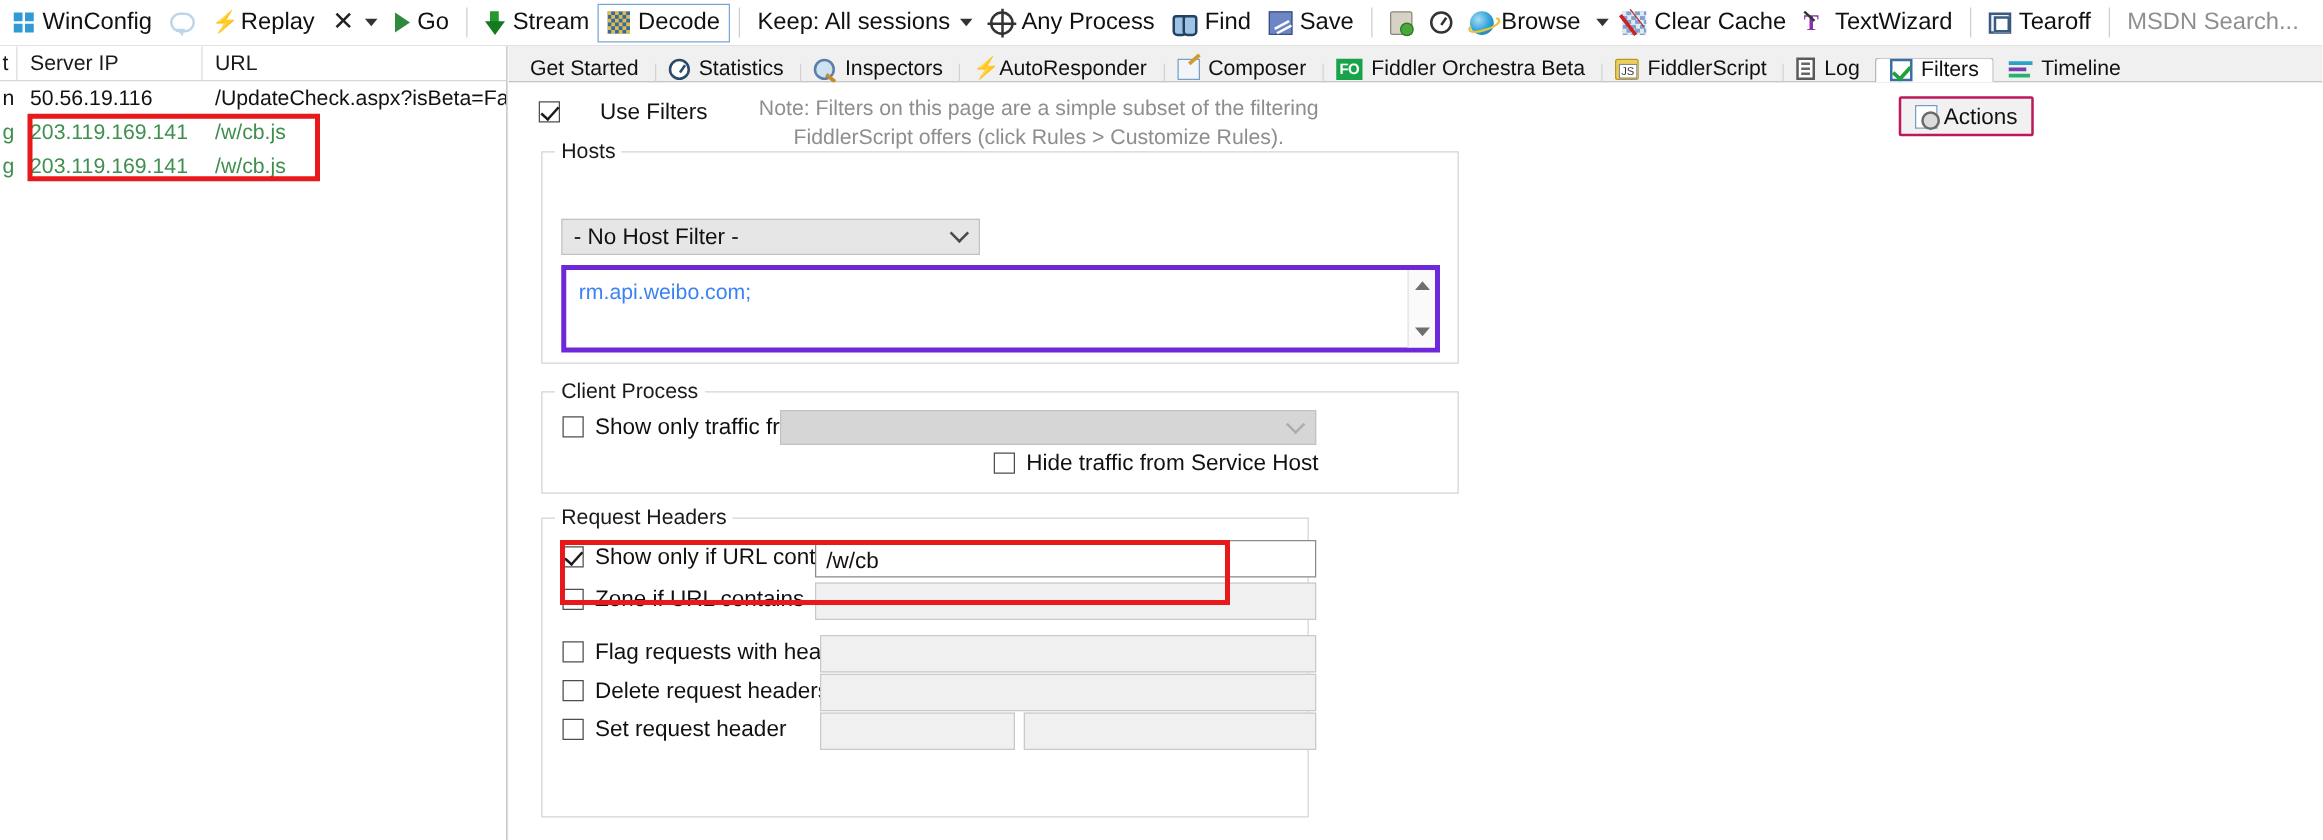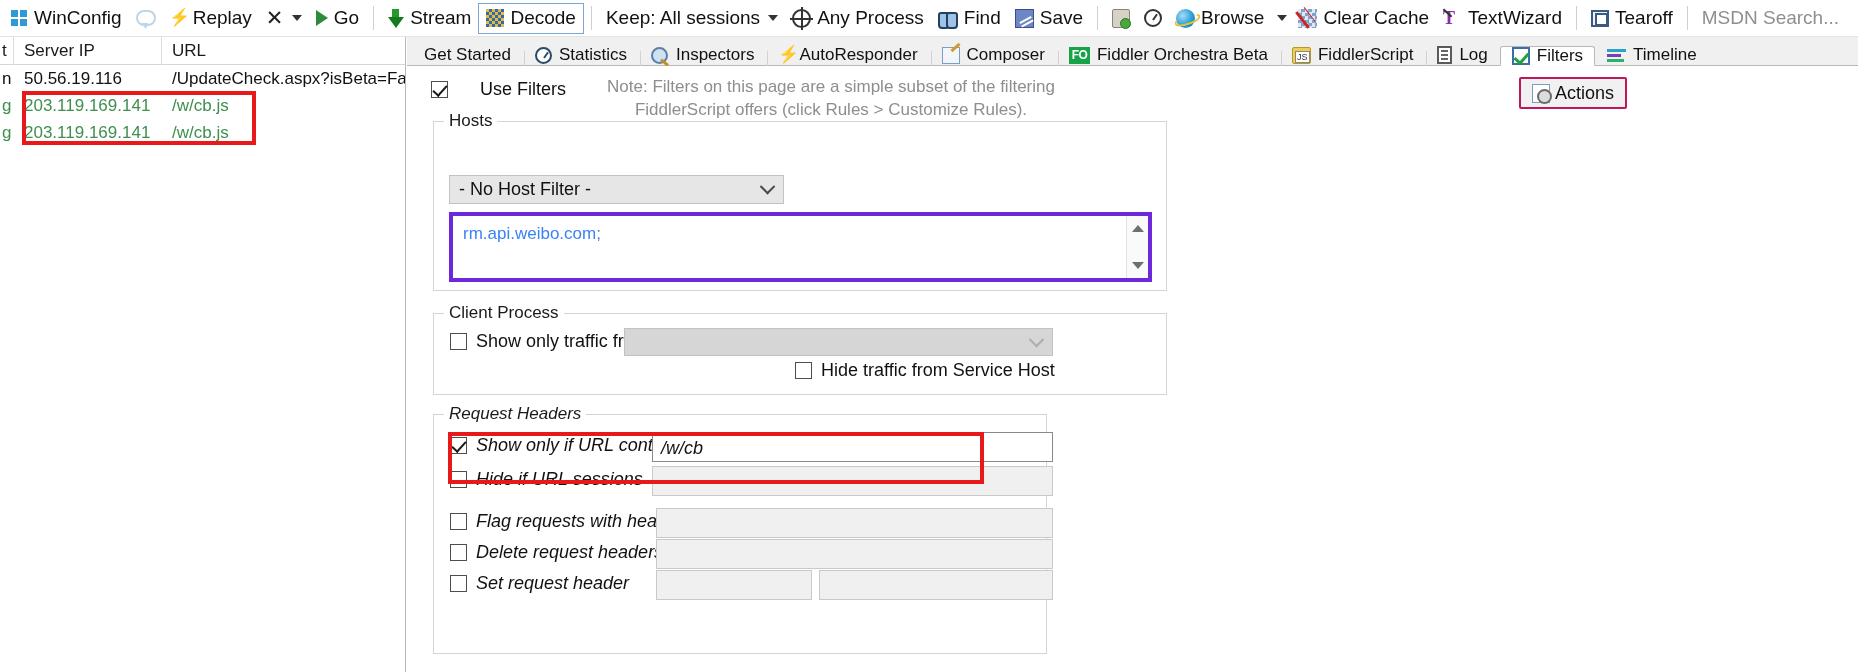--- a/index.html
+++ b/index.html
@@ -545,34 +545,34 @@
             </span>
         </div>
 
 
         <div class="row-chk" style="left:361px; top:46px;">
           <span class="chk"></span>
           <span class="chk-text">Hide traffic from Service Host</span>
         </div>
       </div>
 
-      <div class="gbox" style="left:26px; top:348px; width:614px; height:240px;font-style:italic;">
+      <div class="gbox" style="left:26px; top:348px; width:614px; height:240px;">
         <span class="gbox-title">Request Headers</span>
 
         <div class="row-chk" style="left:16px; top:20px;">
           <span class="chk checked"></span>
           <span class="chk-text">Show only if URL contains</span>
         </div>
         <div class="tbox white" style="left:218px; top:17px; width:401px; height:30px;">
           <div class="tv">/w/cb</div>
         </div>
 
         <div class="row-chk" style="left:16px; top:54px;">
           <span class="chk"></span>
-          <span class="chk-text">Hide if URL sessions</span>
+          <span class="chk-text">Zone if URL contains</span>
         </div>
         <div class="tbox" style="left:218px; top:51px; width:401px; height:30px;">
           <div class="tv"></div>
         </div>
 
         <div class="row-chk" style="left:16px; top:96px;">
           <span class="chk"></span>
           <span class="chk-text">Flag requests with headers</span>
         </div>
         <div class="tbox" style="left:222px; top:93px; width:397px; height:30px;">

